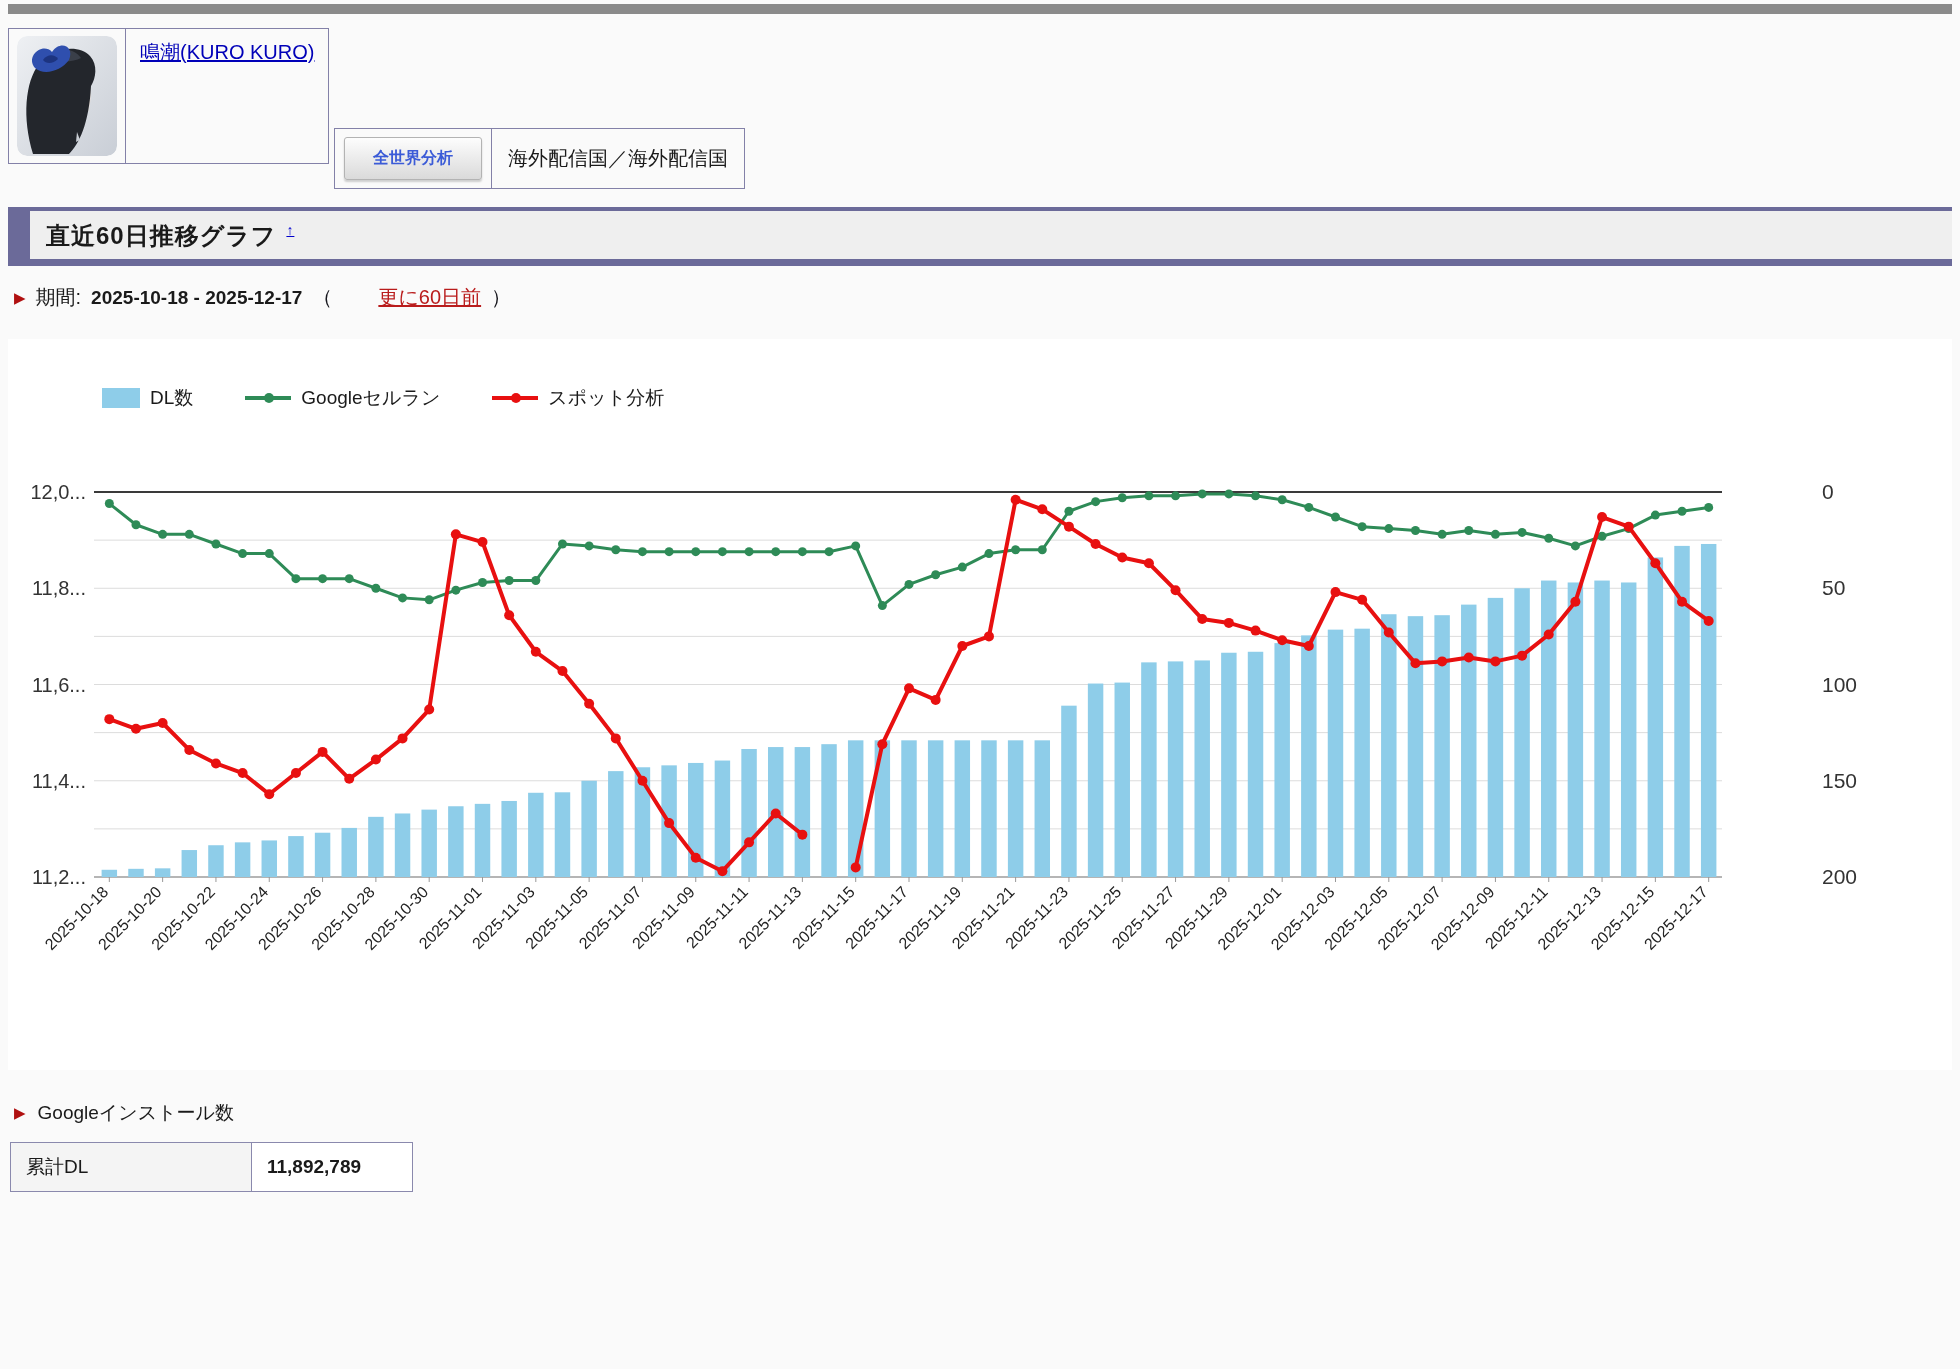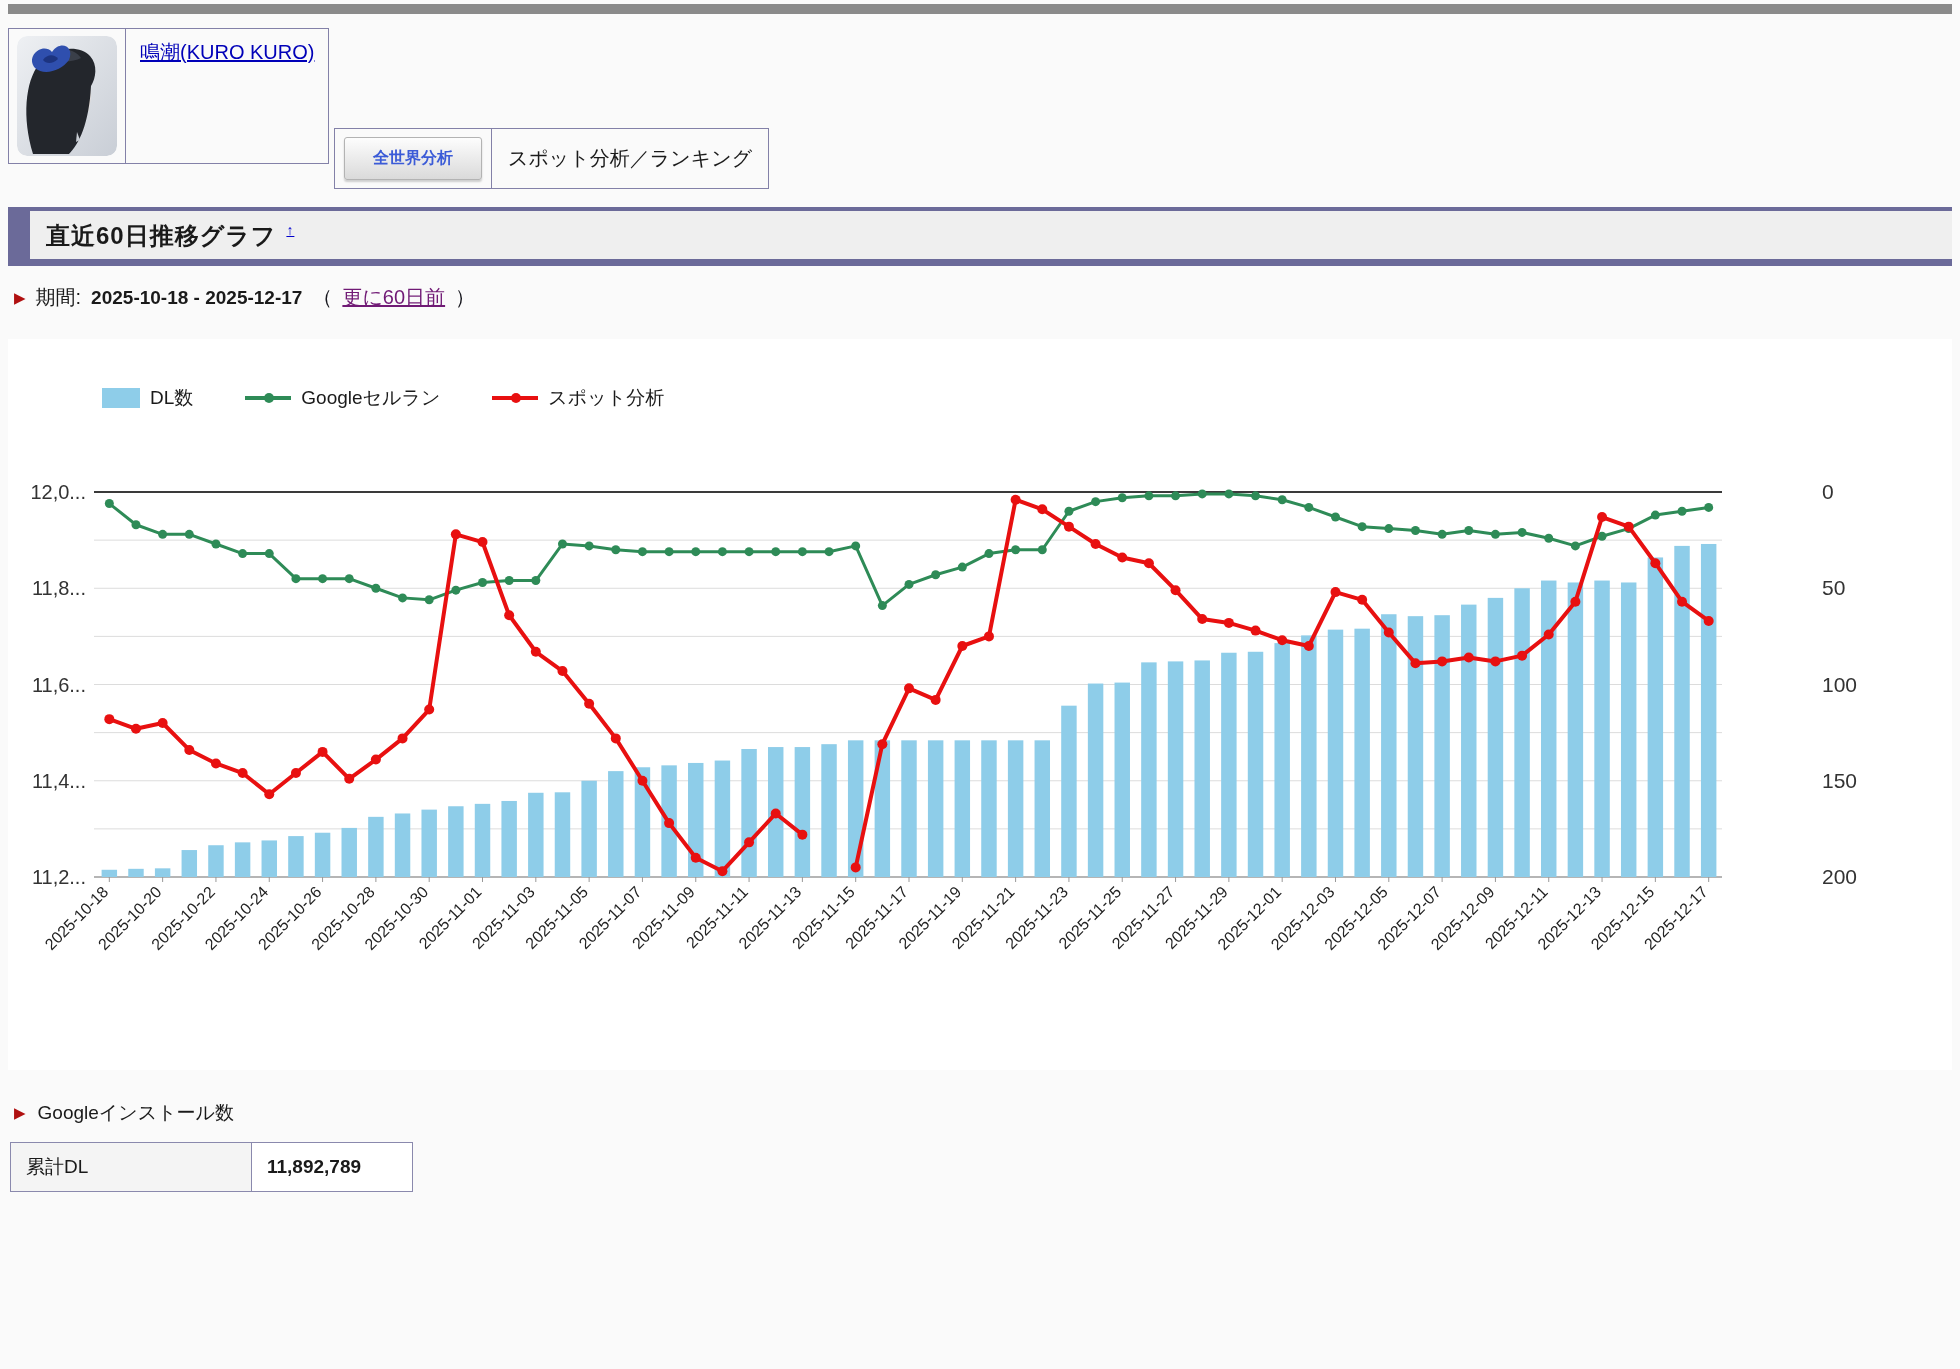--- a/index.html
+++ b/index.html
@@ -28,21 +28,21 @@
     border-radius:3px;color:#3b5bd7;font-weight:bold;font-size:16px;
     padding:10px 28px;box-shadow:0 2px 2px rgba(0,0,0,.18);cursor:pointer;
     font-family:"Liberation Sans","DejaVu Sans",sans-serif;}
   .tab-other-cell{border-left:1px solid #8381a8;display:flex;align-items:center;
     padding:0 16px;font-size:20px;cursor:pointer;}
   
   .period-line{display:flex;align-items:center;gap:10px;margin:18px 6px 20px 6px;font-size:20px;}
   .red-bullet{color:#b01010;font-size:15px;}
   .period-range{font-weight:bold;font-size:19px;}
   .paren{color:#16161d;}
-  .more-link{color:#701a75;text-decoration:underline;cursor:pointer;}
+  .more-link{color:#b91c1c;text-decoration:underline;cursor:pointer;margin-left:36px;}
   
   .chart-card{background:#ffffff;margin-top:28px;padding:40px 8px 4px 8px;}
   .legend{display:flex;align-items:flex-end;gap:52px;margin:6px 0 36px 86px;font-size:19px;}
   .legend-item{display:flex;align-items:center;gap:10px;}
   .sw-bar{width:38px;height:20px;background:#8ecde9;}
   .sw-line{width:46px;height:4px;position:relative;}
   .sw-line.google{background:#2e8b57;}
   .sw-line.ios{background:#e81010;}
   .sw-line::after{content:"";position:absolute;left:19px;top:-3px;width:10px;height:10px;border-radius:50%;}
   .sw-line.google::after{background:#2e8b57;}
@@ -88,21 +88,21 @@
     </div>
   </div>
 
   
 
   
   <div class="tab-box">
     <div class="tab-current-cell">
       <button class="world-button">全世界分析</button>
     </div>
-    <div class="tab-other-cell">スポット分析／ランキング</div>
+    <div class="tab-other-cell">海外配信国／海外配信国</div>
   </div>
 
   
   <div class="sec-header">
     <div class="sec-block"></div>
     <div class="sec-bar">
       <span>直近60日推移グラフ</span><a class="top-link">↑</a>
     </div>
   </div>
 

